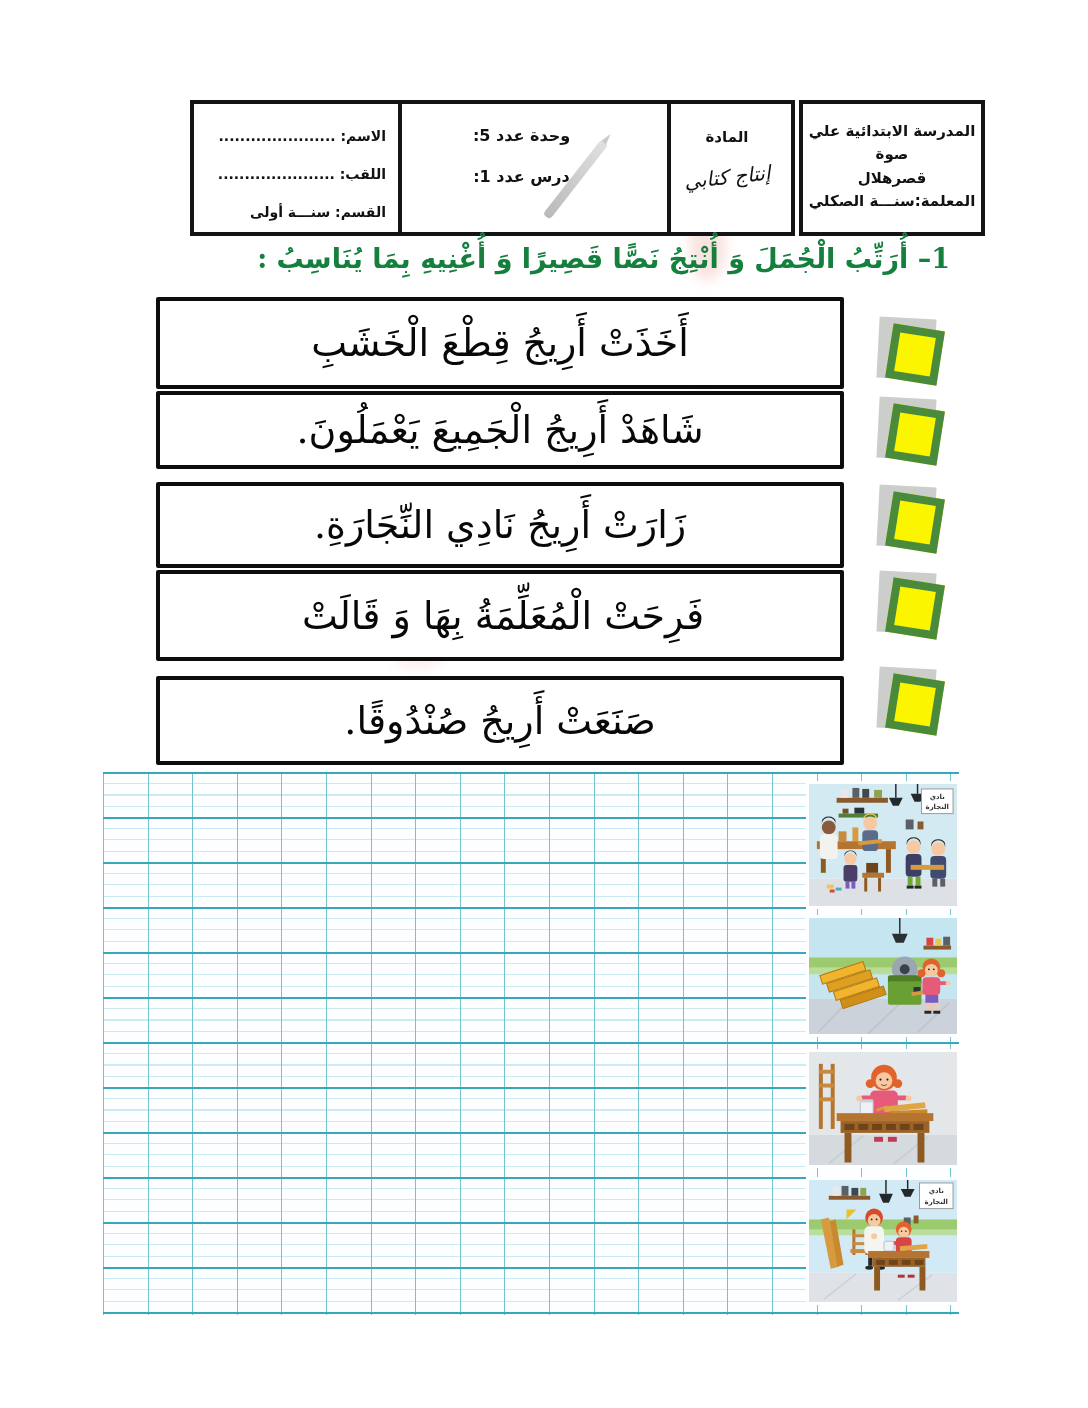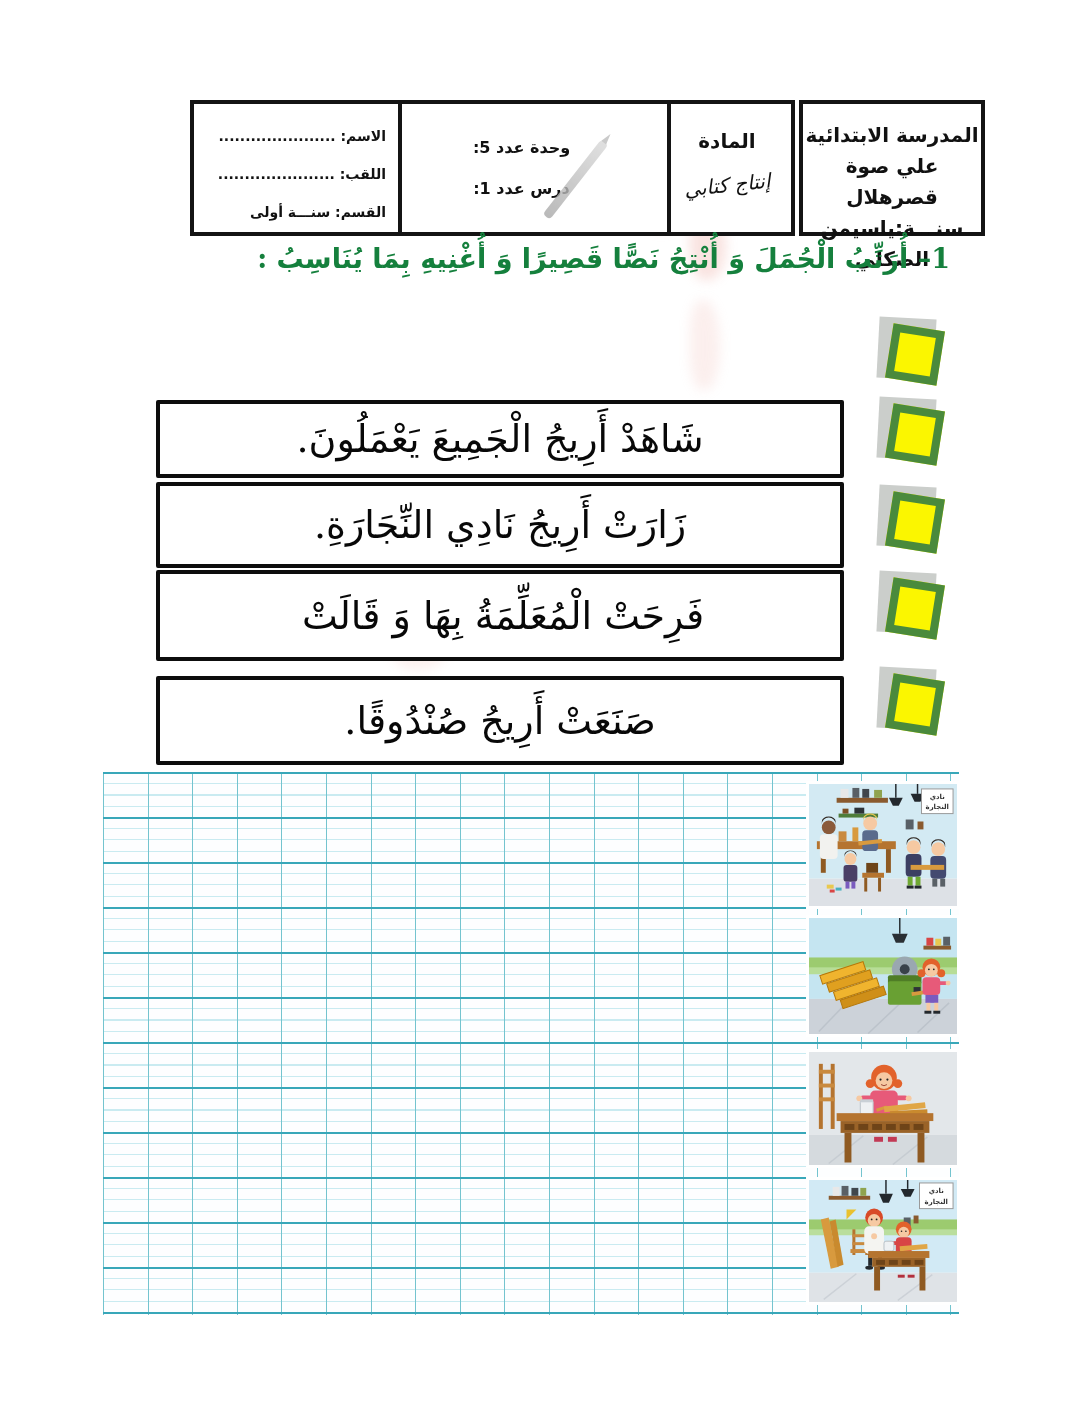--- a/index.html
+++ b/index.html
@@ -9,40 +9,40 @@
   
   .smudge { position:absolute; background:#eeb0a8; opacity:.35; filter:blur(6px); border-radius:40% 60% 55% 45%; }
   .pencil-sketch { position:absolute; width:9px; height:95px; background:linear-gradient(#d9d9d9,#a9a9a9); opacity:.8;
                    transform:rotate(38deg); border-radius:4px; }
   .pencil-sketch::after { content:""; position:absolute; left:1px; top:-10px; width:0; height:0;
                    border-left:3px solid transparent; border-right:3px solid transparent; border-bottom:11px solid #bdbdbd; }
 
   
   .hdr-cell { position:absolute; top:100px; height:136px; border:4px solid #141414; background:#fff;
               direction:rtl; text-align:center; color:#111; }
-  .hdr-cell .ln { font-weight:bold; font-size:20px; line-height:1.55; }
+  .hdr-cell .ln { font-weight:bold; font-size:15px; line-height:1.55; }
   .cell-school  { left:799px; width:186px; padding-top:16px; }
   .cell-subject { left:659px; width:136px; padding-top:22px; }
-  .cell-unit    { left:372px; width:299px; padding-top:24px; }
+  .cell-unit    { left:372px; width:299px; padding-top:12px; }
   .cell-student { left:190px; width:212px; padding-top:14px; text-align:right; padding-right:12px; }
   .cell-subject .subject-value { display:inline-block; margin-top:16px; font-size:20px; font-weight:normal;
               transform:rotate(-6deg); font-style:italic; }
   .cell-unit .ln { line-height:2.55; font-size:16px; }
   .cell-student .ln { line-height:2.7; font-size:14px; }
 
   
   .instruction { position:absolute; top:243px; left:120px; width:830px; direction:rtl; text-align:right;
                  font-size:27px; font-weight:bold; color:#15803d; font-family:"DejaVu Serif","DejaVu Sans",serif; }
 
   
   .sbox { position:absolute; left:156px; width:688px; background:#fff; border:4px solid #0d0d0d; border-radius:2px;
           display:flex; align-items:center; justify-content:center; direction:rtl;
           font-family:"DejaVu Serif","DejaVu Sans",serif; font-size:38px; color:#080808; }
   .sbox1 { top:297px; height:92px; }
-  .sbox2 { top:391px; height:78px;margin-top:9px; }
+  .sbox2 { top:391px; height:78px; }
   .sbox3 { top:482px; height:86px; }
   .sbox4 { top:570px; height:91px;padding-left:6px; }
   .sbox5 { top:676px; height:89px; }
 
   
   .check { position:absolute; left:878px; width:74px; height:78px; }
   .check .shadow { position:absolute; left:0; top:0; width:57px; height:61px; background:#cbcecb; transform:rotate(3deg); }
   .check .sq { position:absolute; left:11px; top:9px; width:52px; height:55px; background:#fbf600;
                border:8px solid #4a8a3c; transform:rotate(9deg); }
   .chk1 { top:318px; } .chk2 { top:398px; } .chk3 { top:486px; } .chk4 { top:572px; } .chk5 { top:668px; }
@@ -68,21 +68,21 @@
 <div class="page">
 
   <div class="smudge" style="left:640px; top:130px; width:46px; height:100px;"></div>
   <div class="smudge" style="left:690px; top:210px; width:36px; height:70px;"></div>
   <div class="smudge" style="left:690px; top:300px; width:30px; height:90px; opacity:.2;"></div>
   <div class="smudge" style="left:390px; top:610px; width:60px; height:60px; opacity:.18;"></div>
 
   <div class="hdr-cell cell-school">
     <div class="ln">المدرسة الابتدائية علي صوة</div>
     <div class="ln">قصرهلال</div>
-    <div class="ln">سنـــة:ياسيمن الصكلي</div>
+    <div class="ln">المعلمة:سنـــة الصكلي</div>
   </div>
 
   <div class="hdr-cell cell-subject">
     <div class="ln">المادة</div>
     <div class="subject-value">إنتاج كتابي</div>
   </div>
 
   <div class="hdr-cell cell-unit">
     <div class="pencil-sketch" style="left:195px; top:28px;"></div>
     <div class="ln">وحدة عدد 5:</div>
@@ -90,20 +90,21 @@
   </div>
 
   <div class="hdr-cell cell-student">
     <div class="ln">الاسم: ......................</div>
     <div class="ln">اللقب: ......................</div>
     <div class="ln">القسم: سنـــة أولى</div>
   </div>
 
   <div class="instruction">1– أُرَتِّبُ الْجُمَلَ وَ أُنْتِجُ نَصًّا قَصِيرًا وَ أُغْنِيهِ بِمَا يُنَاسِبُ :</div>
 
+  <div class="sbox sbox1">أَخَذَتْ أَرِيجُ قِطْعَ الْخَشَبِ</div>
   <div class="sbox sbox2">شَاهَدْ أَرِيجُ الْجَمِيعَ يَعْمَلُونَ.</div>
   <div class="sbox sbox3">زَارَتْ أَرِيجُ نَادِي النِّجَارَةِ.</div>
   <div class="sbox sbox4">فَرِحَتْ الْمُعَلِّمَةُ بِهَا وَ قَالَتْ</div>
   <div class="sbox sbox5">صَنَعَتْ أَرِيجُ صُنْدُوقًا.</div>
 
   <div class="check chk1">
       <div class="shadow"></div>
       <div class="sq"></div>
     </div>
   <div class="check chk2">

